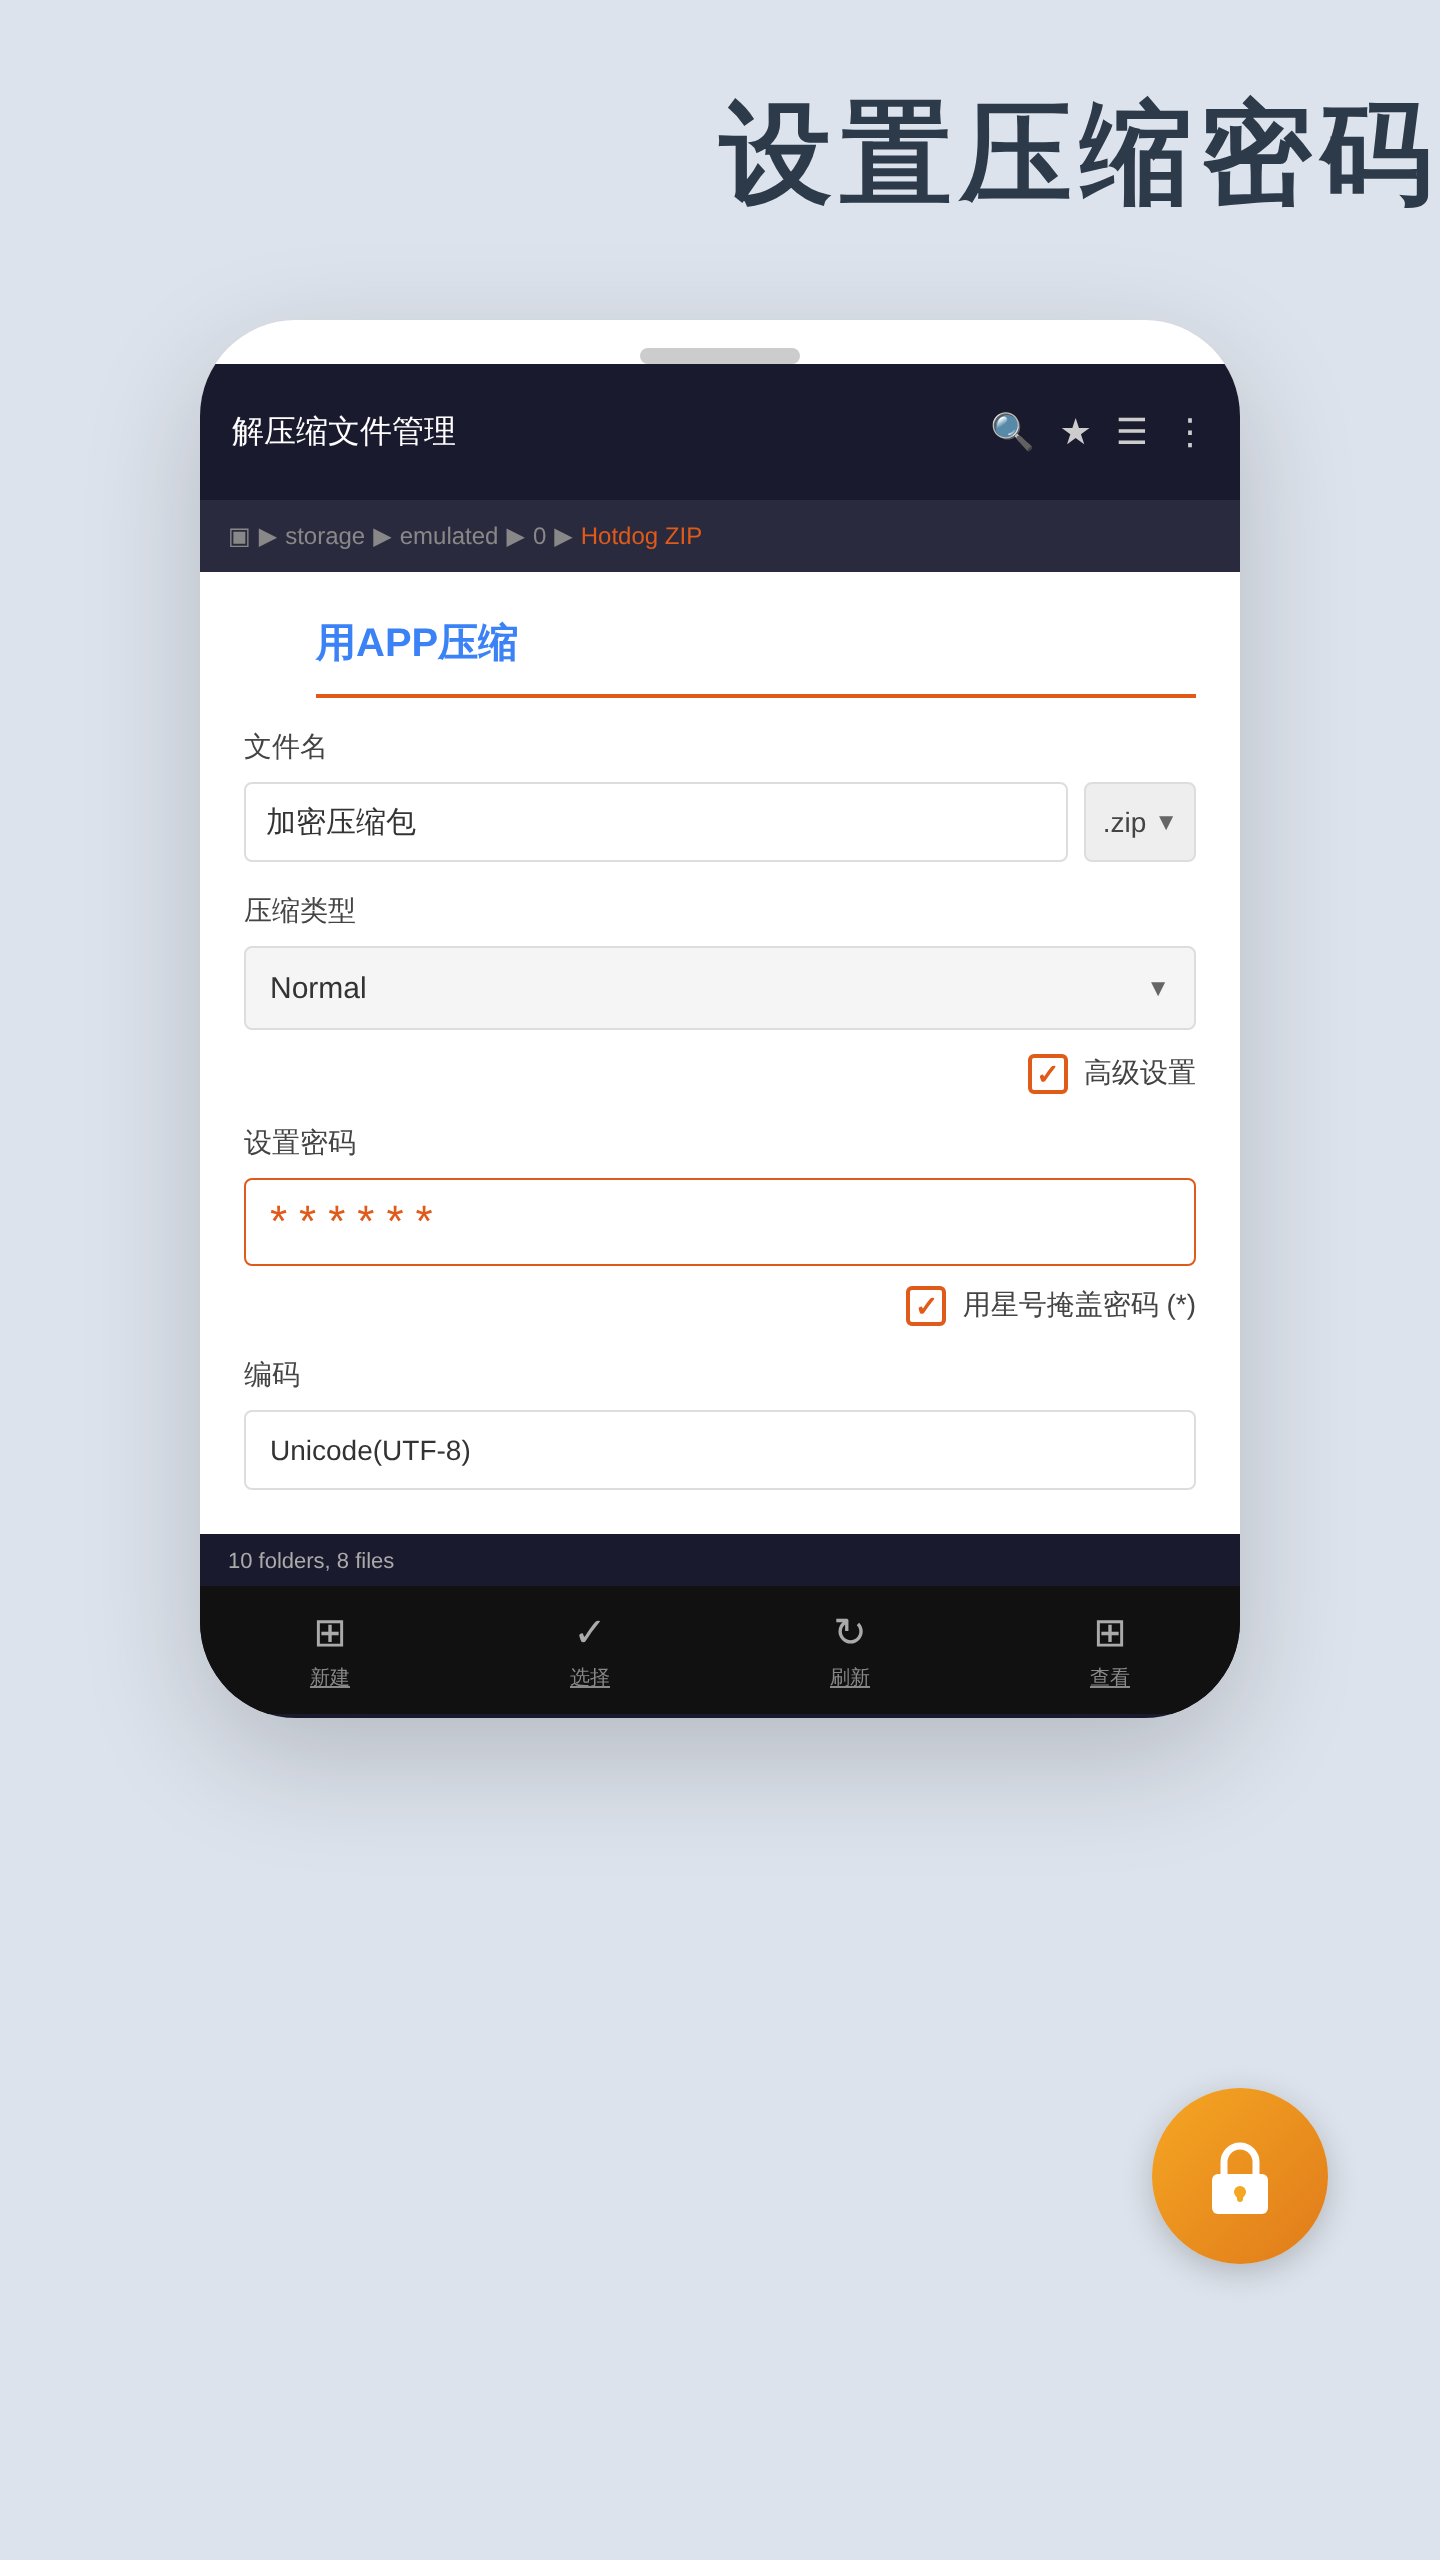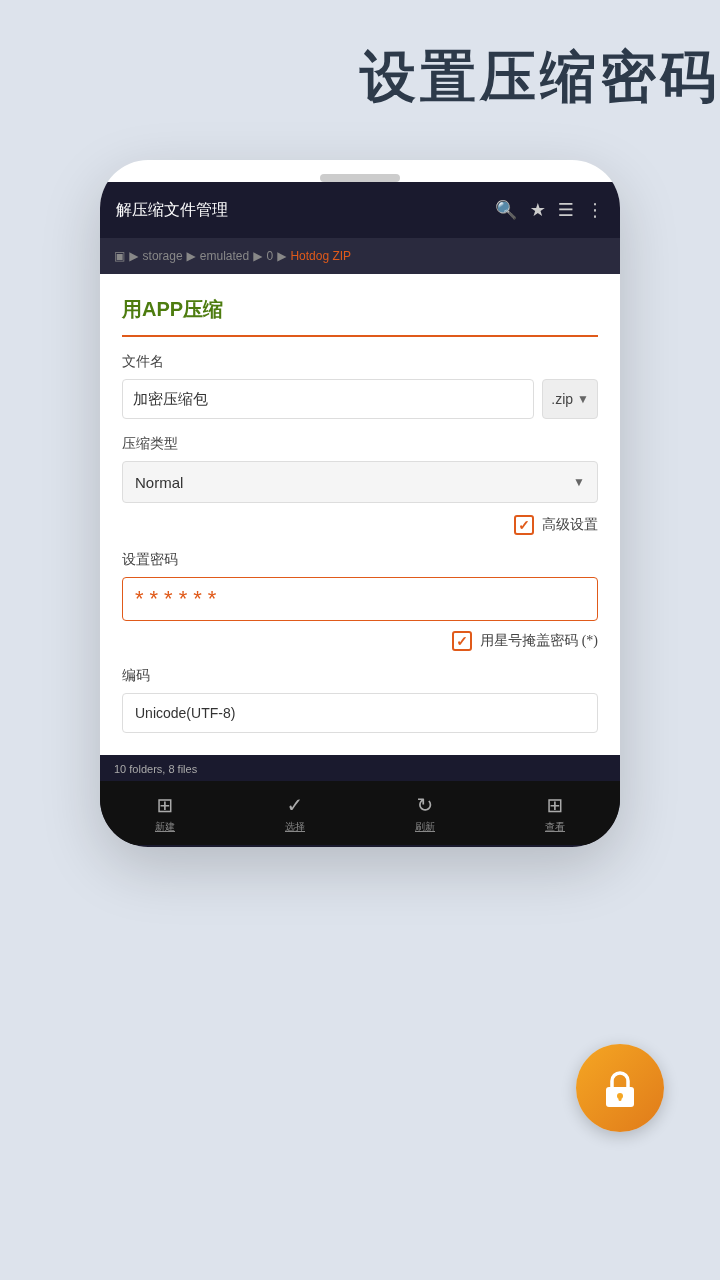--- a/index.html
+++ b/index.html
@@ -47,21 +47,21 @@
       width: 80px;
       height: 8px;
       background: #ccc;
       border-radius: 4px;
       margin: 14px auto 0;
     }
 
     
     .app-bar {
       background: #1a1a2e;
-      height: 56px;
+      height: 68px;
       display: flex;
       align-items: center;
       padding: 0 16px;
       gap: 12px;
     }
     .app-bar-title {
       color: white;
       font-size: 16px;
       flex: 1;
     }
@@ -88,24 +88,25 @@
 
     
     .dialog {
       background: white;
       margin: 0;
       padding: 22px 22px 22px 22px;
     }
     .dialog-title {
       font-size: 20px;
       font-weight: 700;
-      color: #4d7c0f;
+      color: #3b82f6;
       margin-bottom: 4px;
       padding-bottom: 12px;
       border-bottom: 2.5px solid #e05a1a;
+      margin-left: 36px;
     }
 
     
     .field-label {
       font-size: 14px;
       color: #444;
       margin-top: 16px;
       margin-bottom: 8px;
     }
     .filename-row {
@@ -202,21 +203,20 @@
     .star-mask-row {
       display: flex;
       align-items: center;
       justify-content: flex-end;
       gap: 8px;
       margin-top: 10px;
     }
     .star-mask-label {
       font-size: 14px;
       color: #444;
-      font-family: Liberation Serif, serif;
     }
 
     
     .encoding-value {
       width: 100%;
       height: 40px;
       border: 1px solid #ddd;
       border-radius: 4px;
       background: white;
       display: flex;

